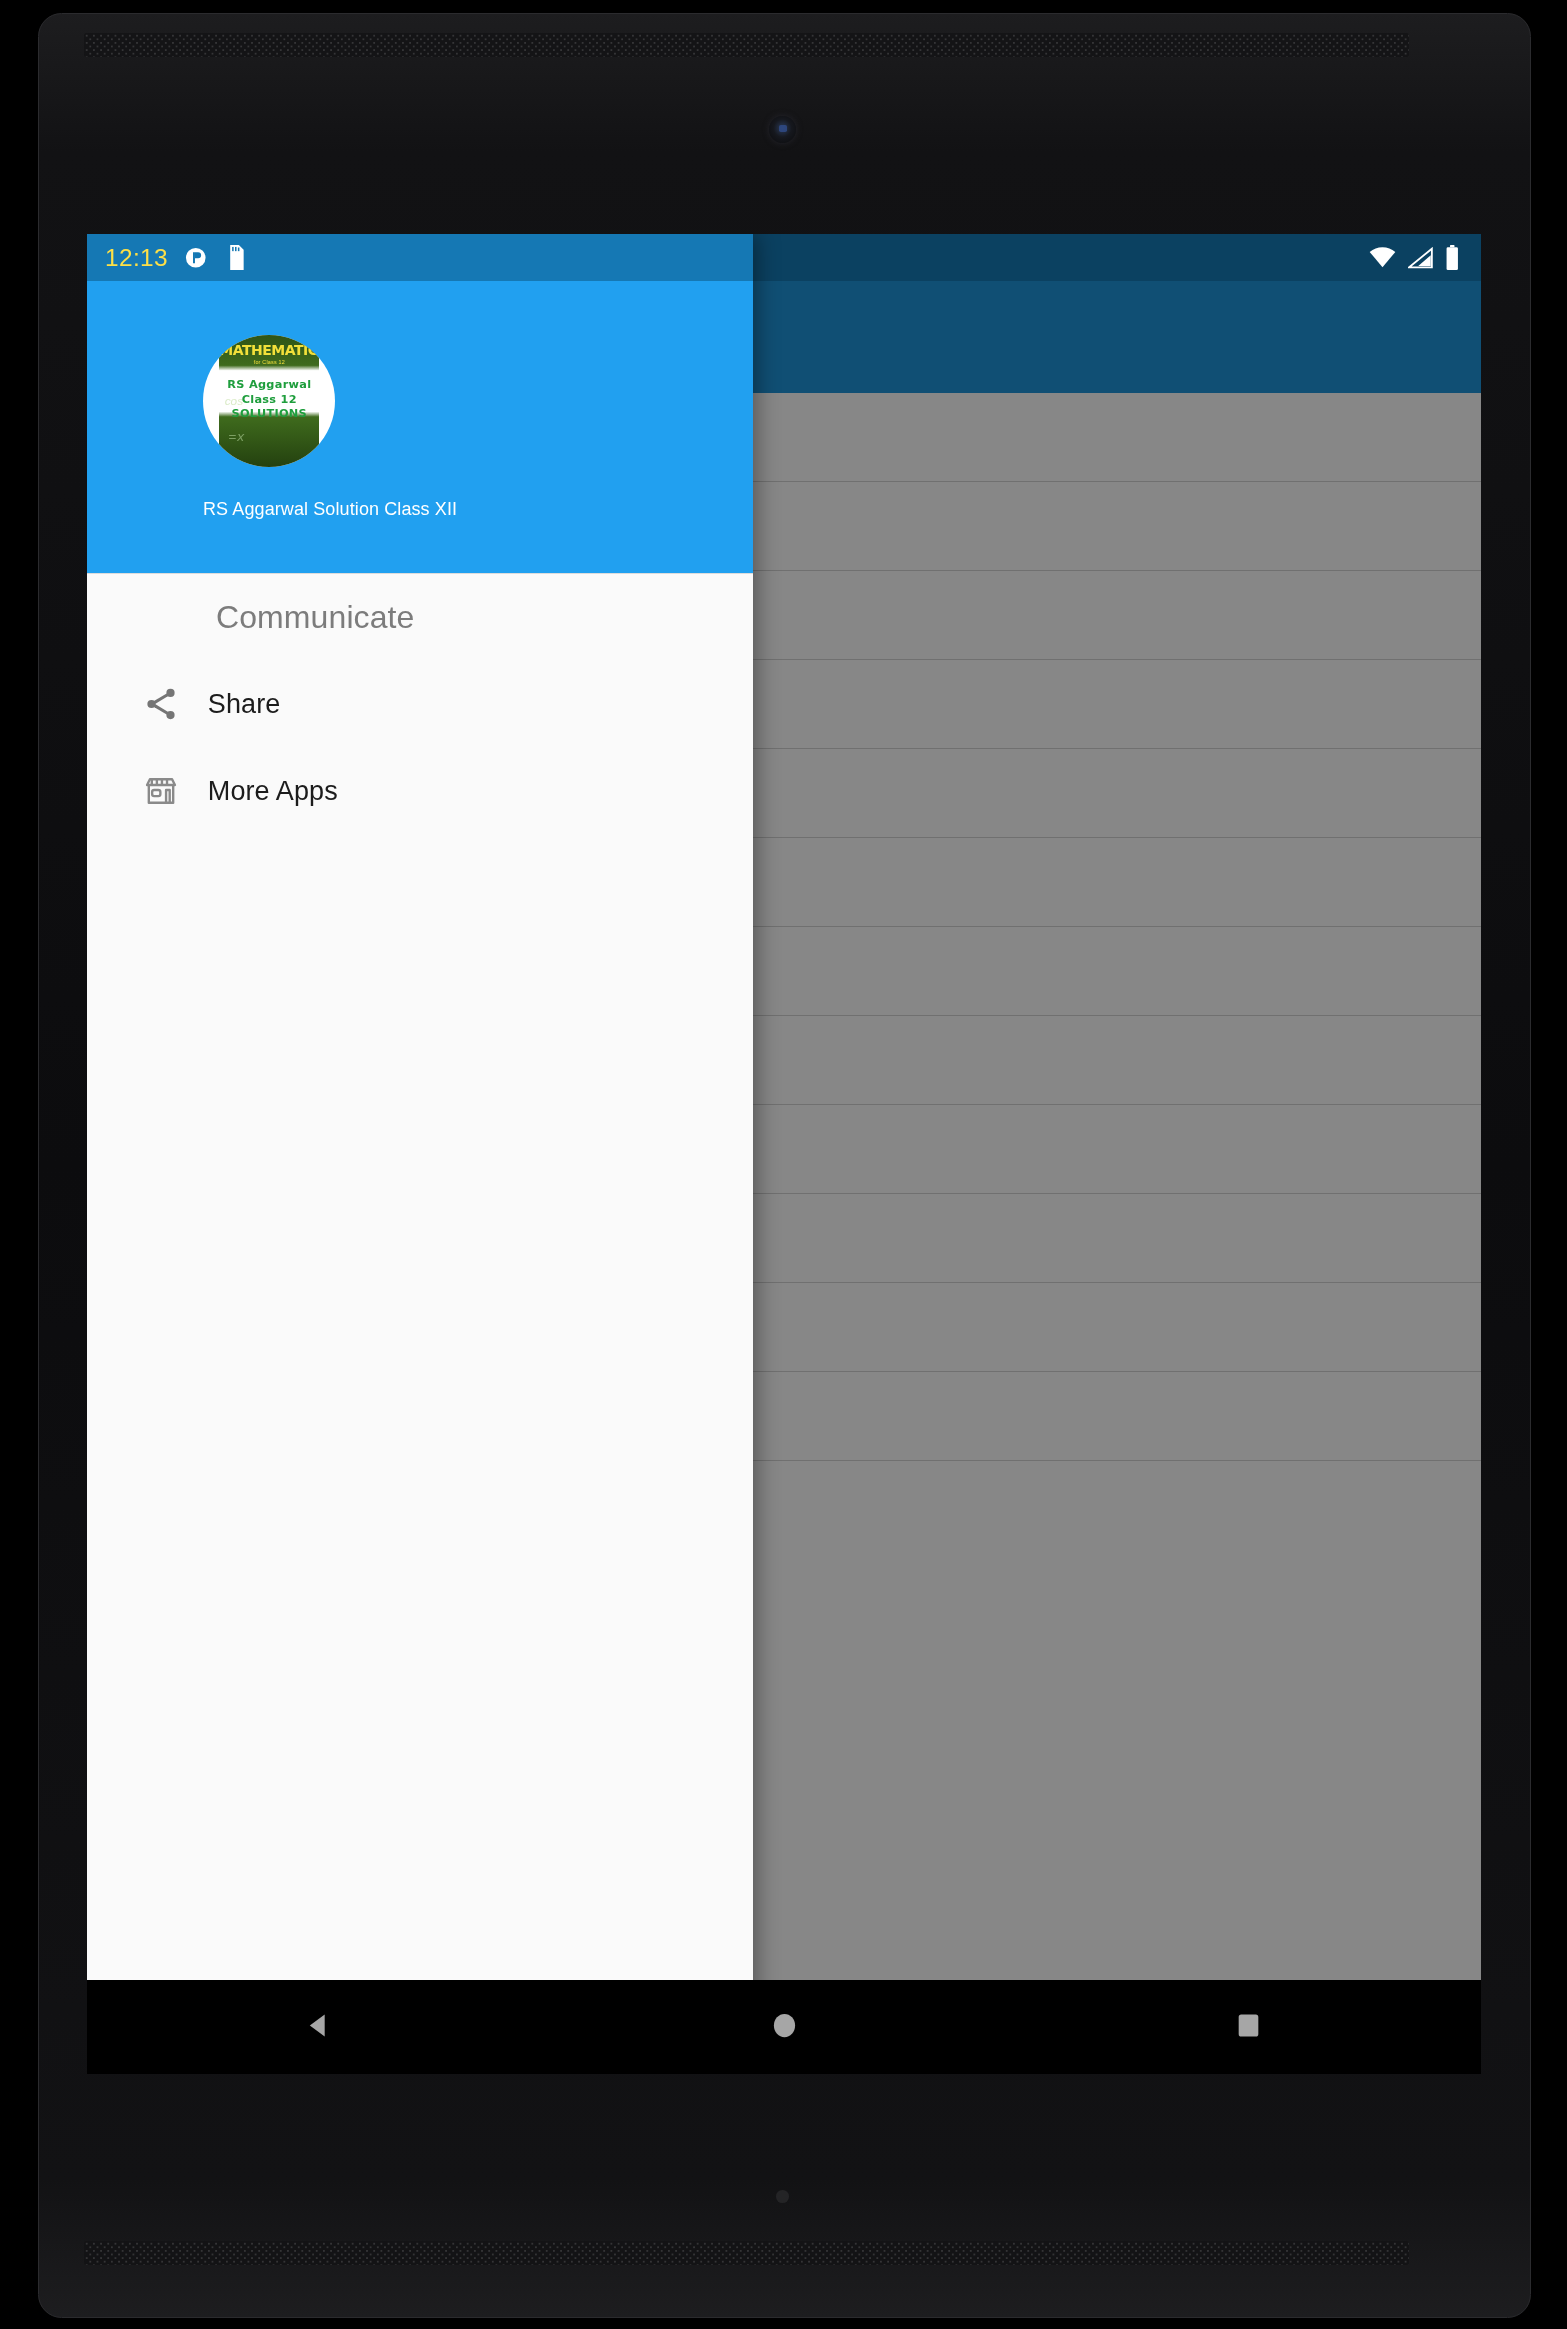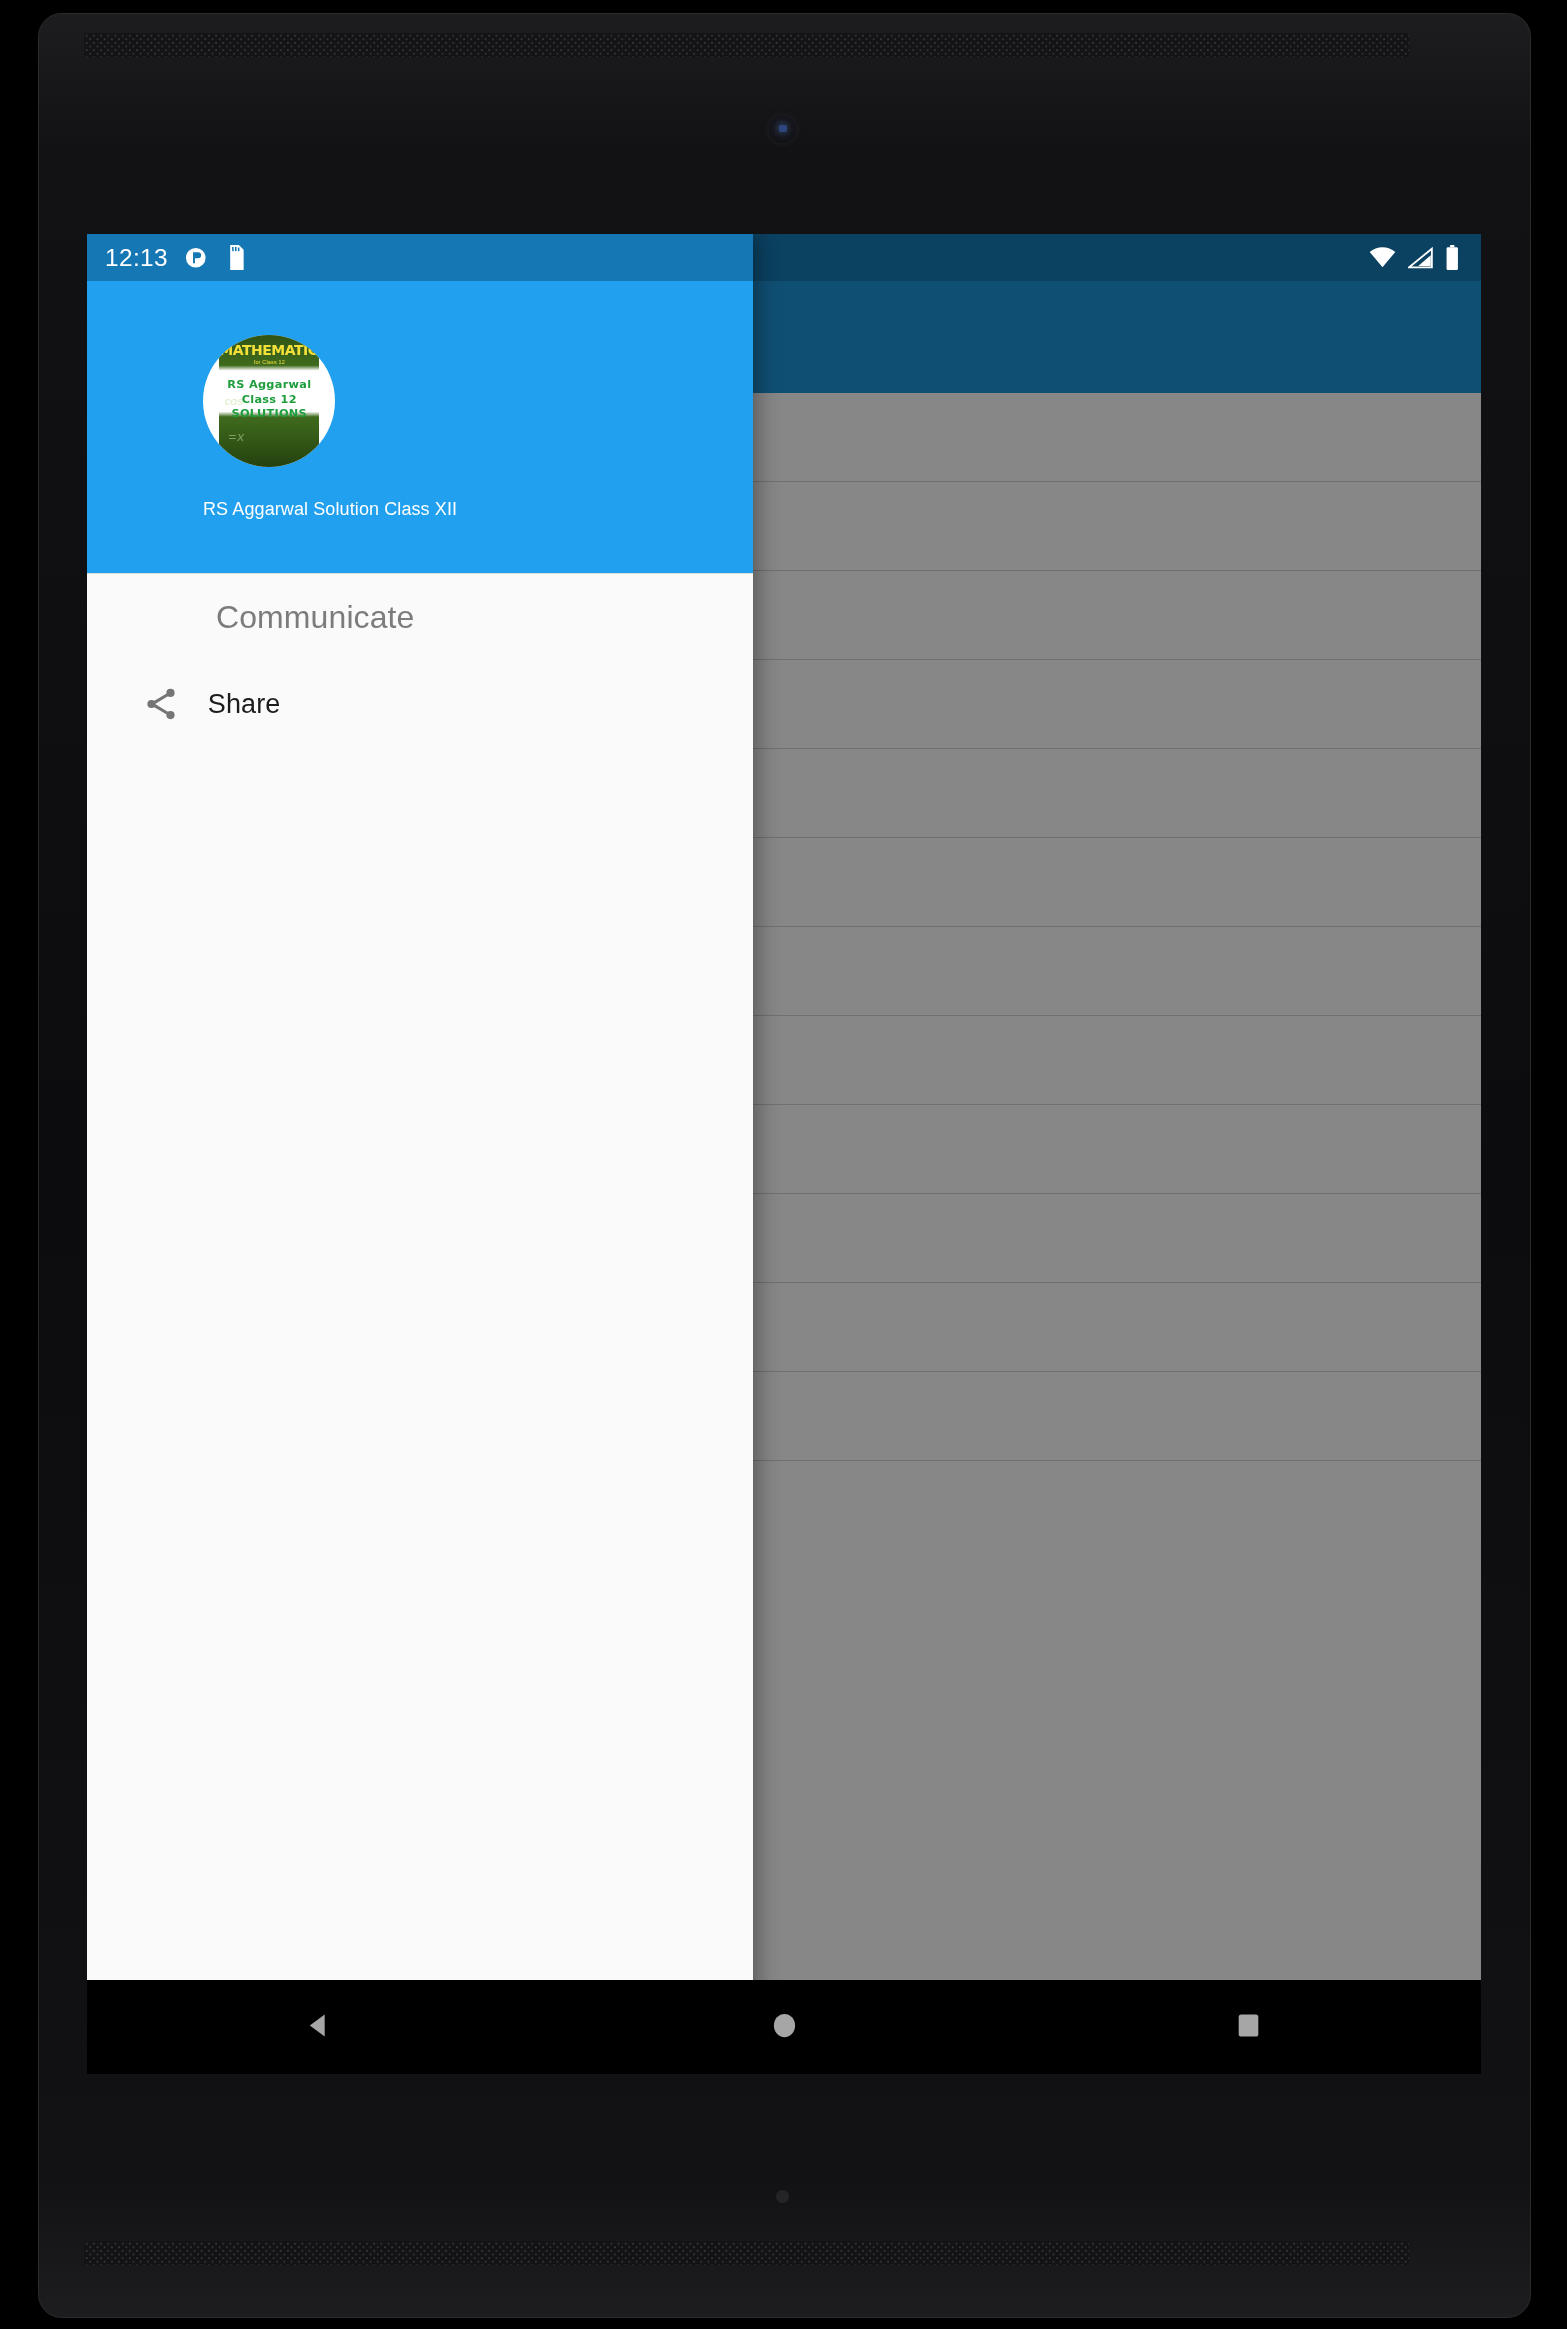--- a/index.html
+++ b/index.html
@@ -132,21 +132,21 @@
     position: absolute;
     left: 0; top: 0;
     width: 666px; height: 47px;
     background: #1578b4;
     display: flex;
     align-items: center;
     padding-left: 18px;
     gap: 16.3px;
   }
   #status-time {
-    color: #ffffff;
+    color: #fde047;
     font-size: 24.4px;
     letter-spacing: 0.4px;
   }
   .si { display: flex; align-items: center; }
 
   #status-right {
     position: absolute;
     right: 22px; top: 0;
     height: 47px;
     display: flex;
@@ -373,20 +373,32 @@
             <circle cx="6" cy="12" r="2.6" fill="#757575" stroke="none"></circle>
             <circle cx="18" cy="19" r="2.6" fill="#757575" stroke="none"></circle>
             <line x1="8.3" y1="10.8" x2="15.8" y2="6.3"></line>
             <line x1="8.3" y1="13.2" x2="15.8" y2="17.7"></line>
           </svg>
         </span>
         <span class="di-label">Share</span>
       </div>
 
 
+      <div class="drawer-item">
+        <span class="di-icon">
+          <svg width="38" height="38" viewBox="0 0 24 24" fill="none" stroke="#8a8a8a" stroke-width="1.5" stroke-linejoin="round">
+            <path d="M3.2 8.2L5 4.6h14l1.8 3.6z"></path>
+            <path d="M6.2 8.2v-3.6M9.4 8.2V4.6M12.6 8.2V4.6M15.8 8.2V4.6"></path>
+            <path d="M4.3 8.2V19.4h15.4V8.2"></path>
+            <rect x="6.4" y="11.4" width="5.2" height="3.8" rx="1.3"></rect>
+            <path d="M15.2 19.4v-8h2.3v8"></path>
+          </svg>
+        </span>
+        <span class="di-label">More Apps</span>
+      </div>
 
     </div>
 
     <div id="status-bar">
       <div id="status-left">
         <span id="status-time">12:13</span>
         <span class="si">
           <svg width="23.5" height="23.5" viewBox="0 0 24 24">
             <circle cx="12" cy="12" r="10" fill="#fff"></circle>
             <path d="M9.2 6.4h2v11.2h-2z" fill="#1578b4"></path>

